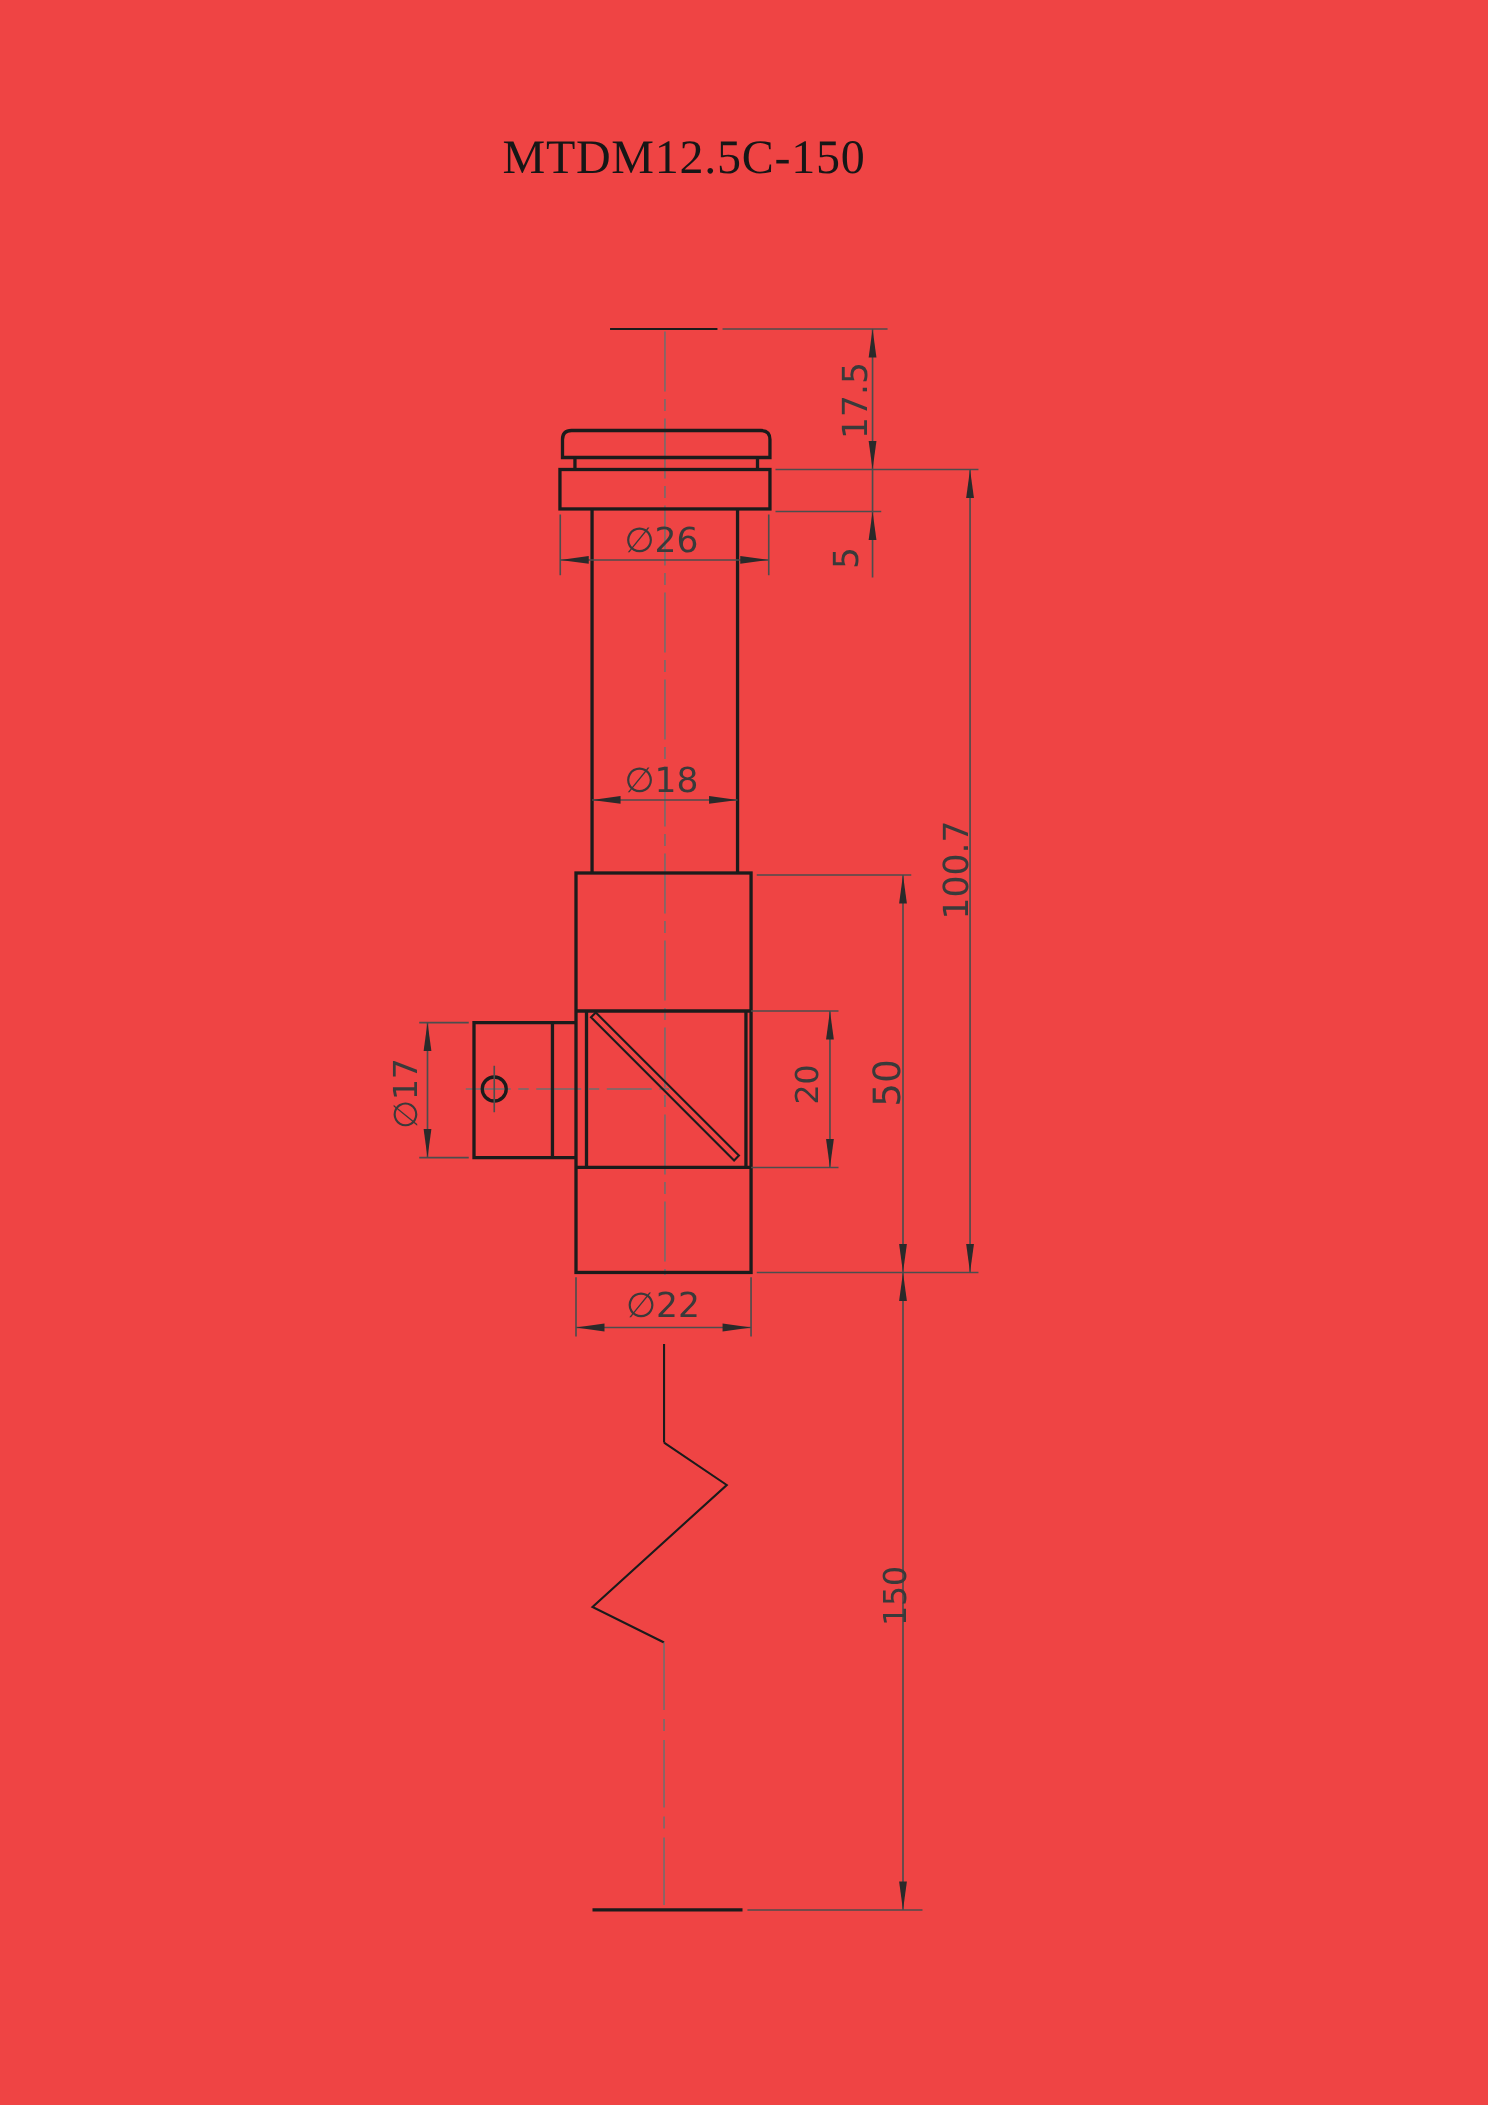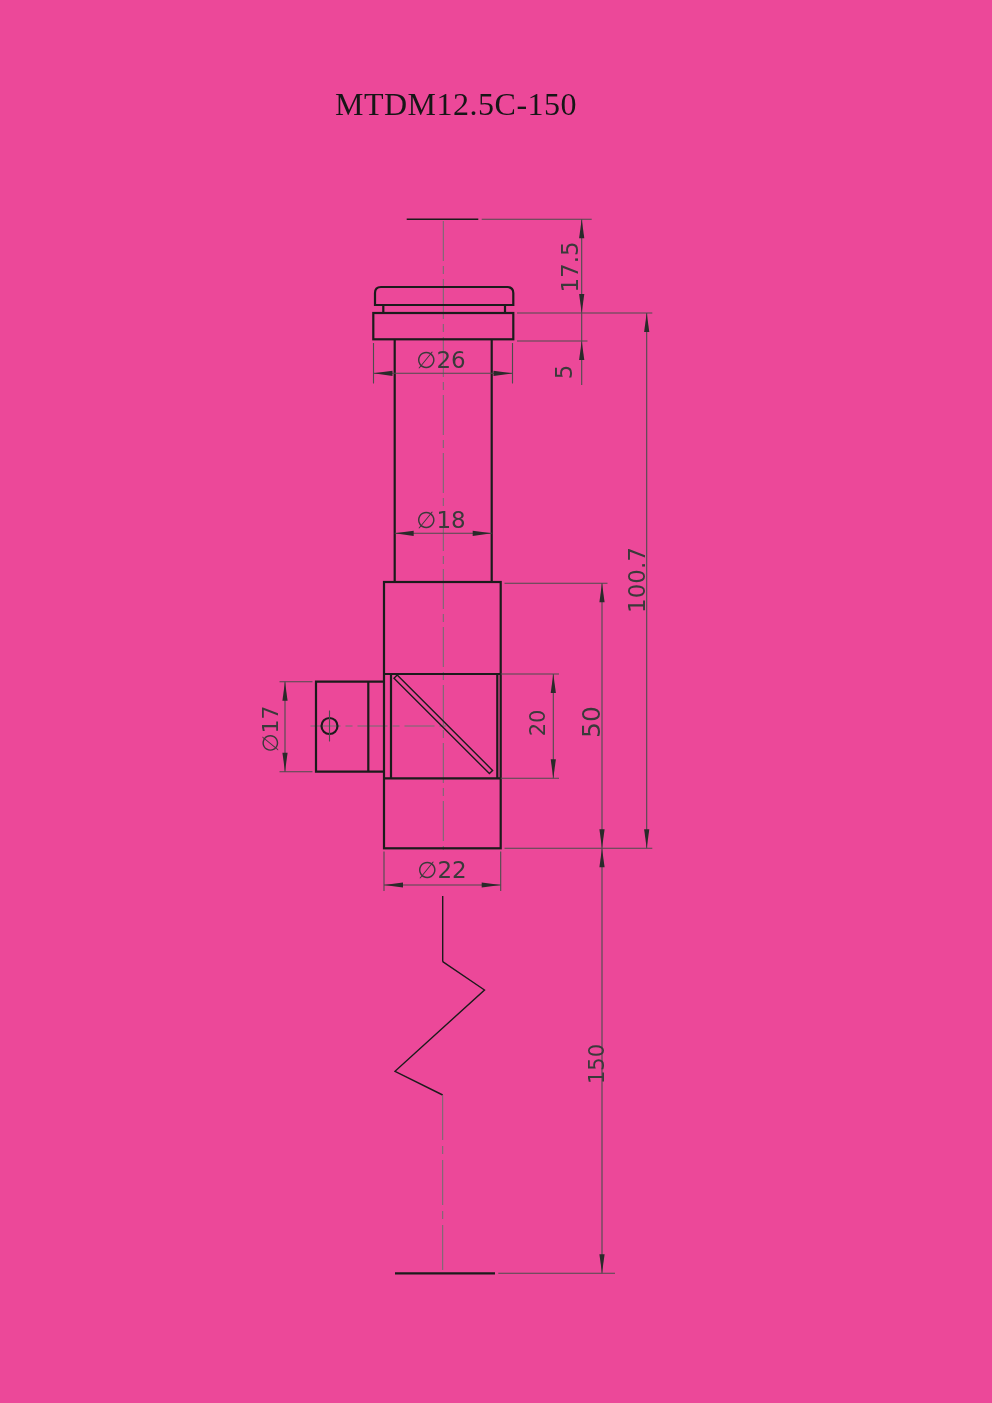--- a/index.html
+++ b/index.html
@@ -1,19 +1,19 @@
 <!DOCTYPE html>
 <html><head>
 <meta charset="utf-8">
 <style>
   html,body{margin:0;padding:0;background:#f5f5f5;}
   .sheet{
     position:relative;
     width:992px;height:1403px;
-    background:#ec4899;
+    background:#ef4444;
     margin:0 auto;
     font-family:"DejaVu Sans", sans-serif;
   }
   svg{display:block;width:992px;height:1403px;}
   .thick{stroke:#1b1b1b;stroke-width:2.2;fill:none;stroke-linecap:butt;}
   .med{stroke:#1b1b1b;stroke-width:1.4;fill:none;}
   .thin{stroke:#4d4d4d;stroke-width:1.1;fill:none;}
   .cl{stroke:#6e6e6e;stroke-width:1;fill:none;}
   .arrow{fill:#2a2a2a;stroke:none;}
   .dim{

